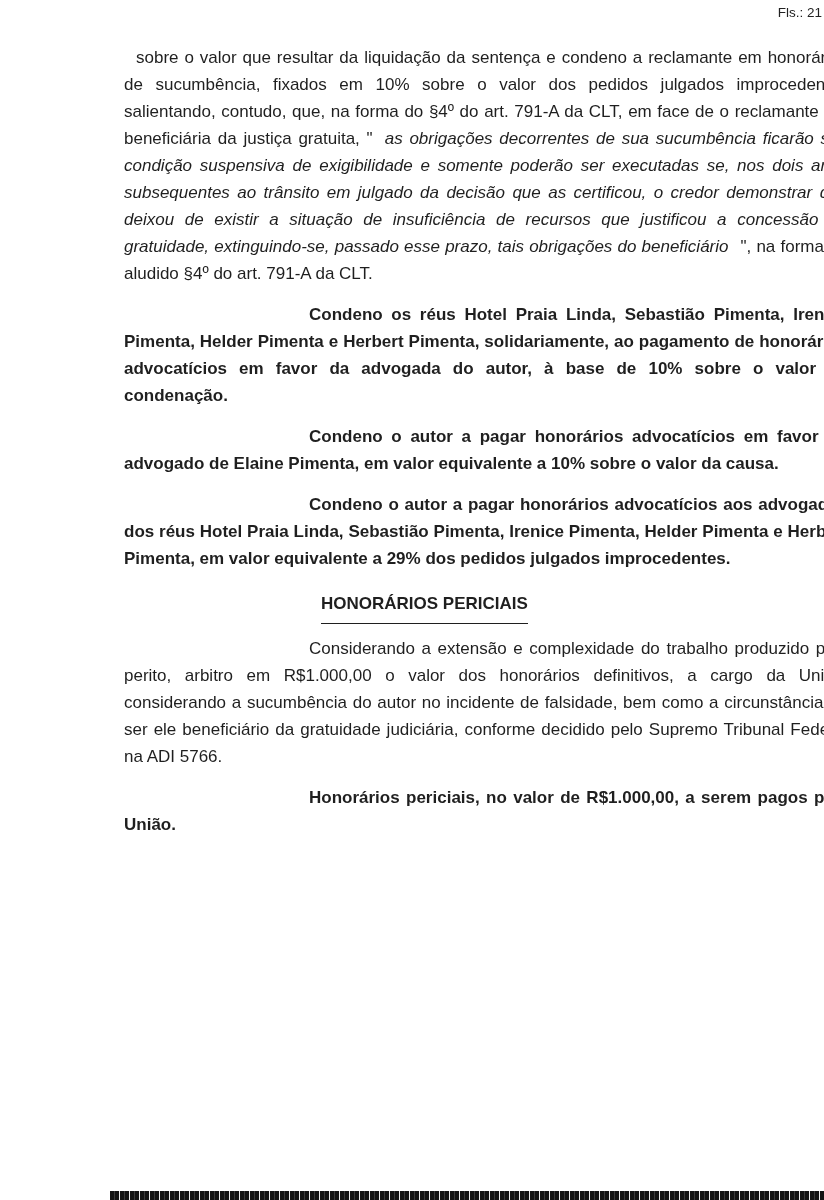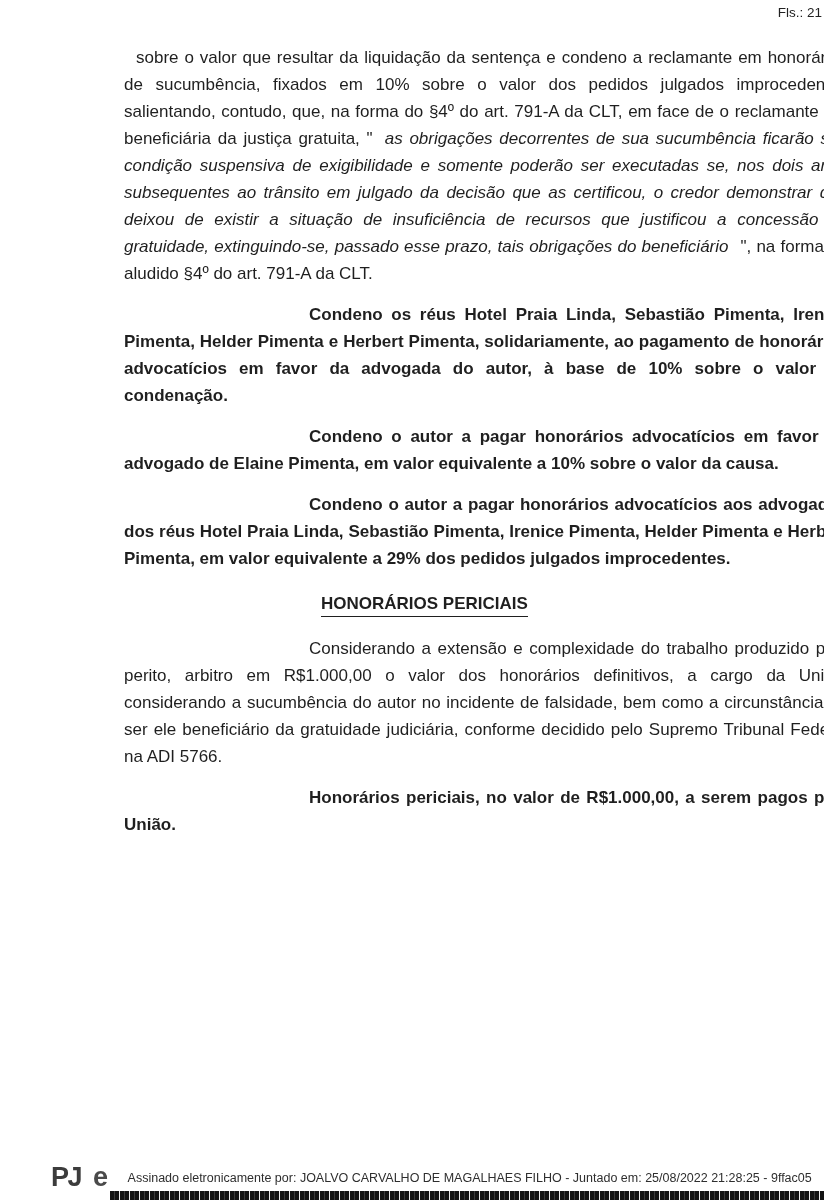--- a/index.html
+++ b/index.html
@@ -35,21 +35,21 @@
   .para em { font-style: italic; }
   .heading {
     margin: 18px 0 18px 185px;
     font-size: 17px;
     font-weight: 700;
     text-align: left;
     line-height: 27px;
   }
   .heading .u {
     border-bottom: 1.5px solid #1f1f1f;
-    padding-bottom: 3px;
+    padding-bottom: 10px;
   }
   .footer {
     position: absolute;
     left: 3px;
     bottom: 9px;
     display: flex;
     align-items: center;
     gap: 9px;
     white-space: nowrap;
   }
@@ -101,20 +101,16 @@
     <h3 class="heading"><span class="u">HONORÁRIOS PERICIAIS</span></h3>
 
     <p class="para indent">Considerando a extensão e complexidade do trabalho produzido pelo perito, arbitro em R$1.000,00 o valor dos honorários definitivos, a cargo da União, considerando a sucumbência do autor no incidente de falsidade, bem como a circunstância de ser ele beneficiário da gratuidade judiciária, conforme decidido pelo Supremo Tribunal Federal na ADI 5766.</p>
 
     <p class="para bold indent">Honorários periciais, no valor de R$1.000,00, a serem pagos pela União.</p>
 
 
 
   </div>
 
-  <div class="footer">
-    <div class="pje-logo"><span class="pj">PJ</span><span class="e">e</span></div>
-    <div class="sig">Assinado eletronicamente por: JOALVO CARVALHO DE MAGALHAES FILHO - Juntado em: 25/08/2022 21:28:25 - 9ffac05</div>
-  </div>
 
   <div class="barcode"></div>
 
 </div>
 
 </body></html>

